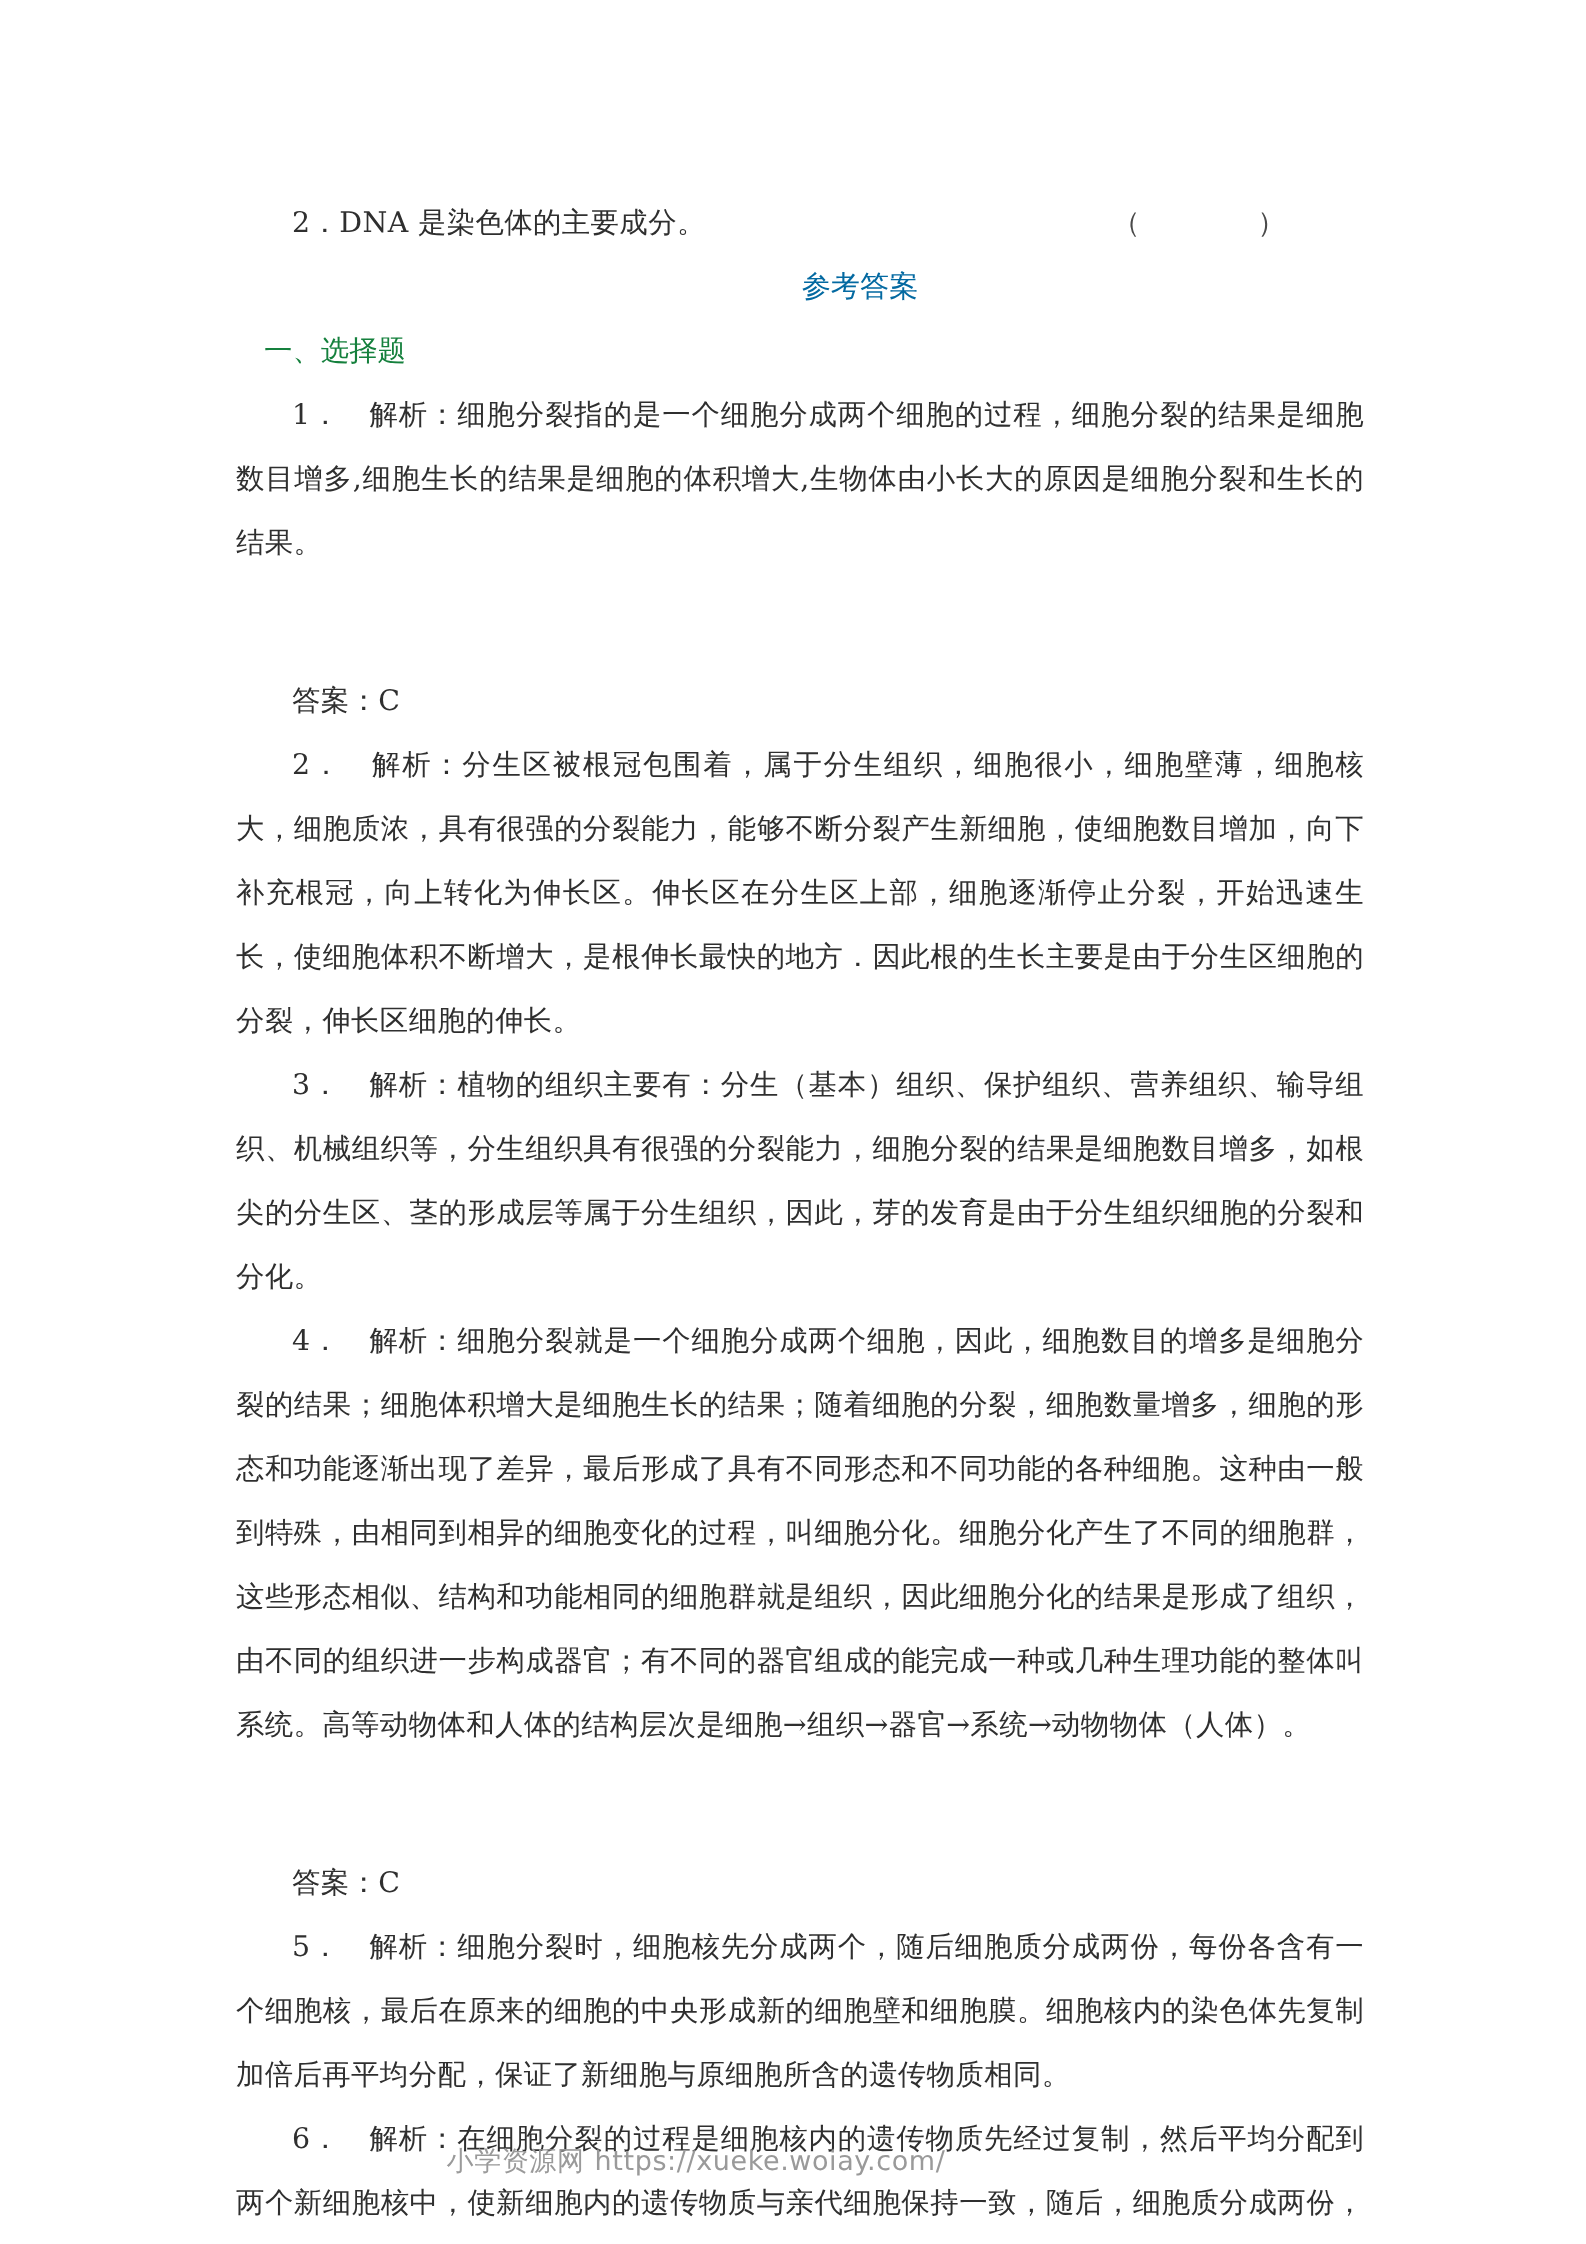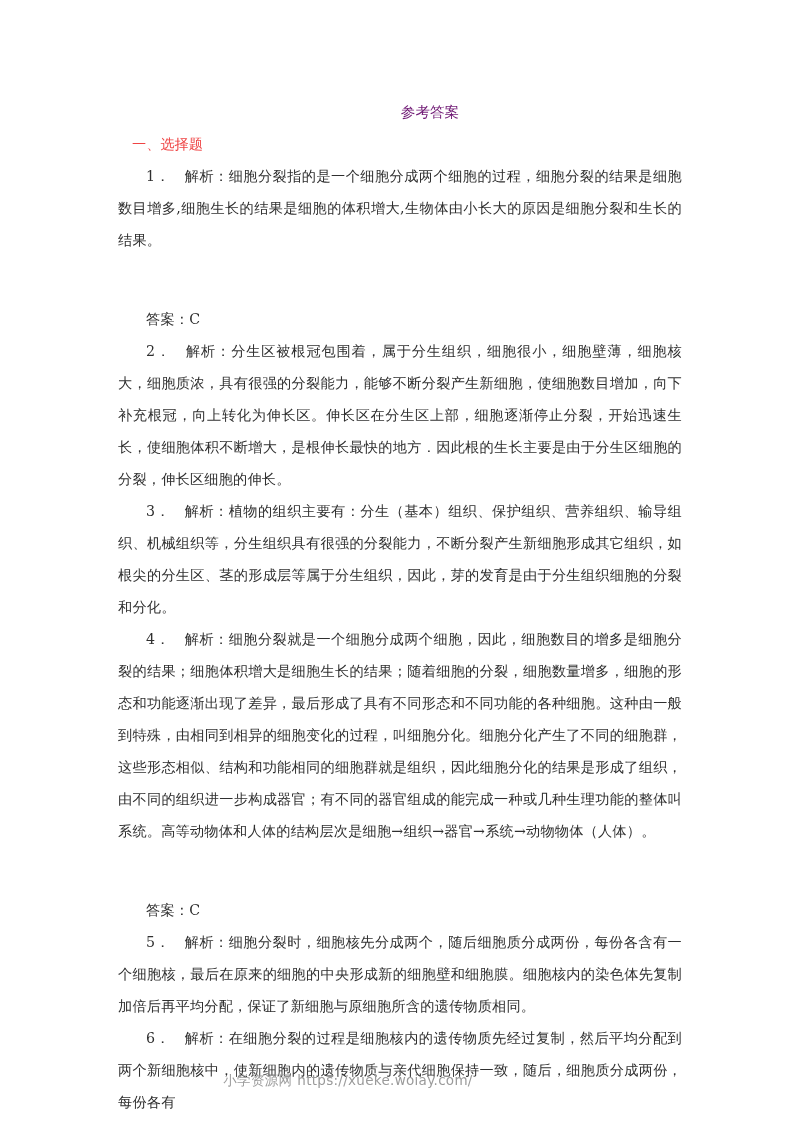--- a/index.html
+++ b/index.html
@@ -62,29 +62,29 @@
     left: 438px;
     top: 0;
     letter-spacing: 10px;
     color: #4a4a4a;
   }
 
   .center-head {
     text-align: center;
     font-size: 14.6px;
     line-height: 32px;
-    color: #701a75;
+    color: #0369a1;
     padding-left: 60px;
   }
 
   .section-head {
     font-size: 14.2px;
     line-height: 32px;
     text-indent: 14px;
-    color: #ef4444;
+    color: #15803d;
   }
 
   .watermark {
     position: absolute;
     left: 0;
     top: 1072px;
     width: 696px;
     text-align: center;
     font-family: "DejaVu Sans", "Liberation Sans", sans-serif;
     font-size: 13.5px;
@@ -93,31 +93,35 @@
   }
   .watermark .wm-cn { margin-right: 5px; }
 </style>
 </head>
 <body>
 
 <div class="page">
 
   <div class="content">
 
+    <div class="line q-line">
+      <span class="q-text"><span>2．</span><span>DNA 是染色体的主要成分。</span></span>
+      <span class="q-bracket">（　　）</span>
+    </div>
 
     <div class="center-head">参考答案</div>
 
     <div class="section-head">一、选择题</div>
 
     <div class="line indent-2"><span>1．</span>　<span>解析：</span><span>细胞分裂指的是一个细胞分成两个细胞的过程，细胞分裂的结果是细胞数目增多,细胞生长的结果是细胞的体积增大,生物体由小长大的原因是细胞分裂和生长的结果。</span></div>
     <div class="line indent-ans"><span>答案：</span><span>C</span></div>
 
     <div class="line indent-2"><span>2．</span>　<span>解析：</span><span>分生区被根冠包围着，属于分生组织，细胞很小，细胞壁薄，细胞核大，细胞质浓，具有很强的分裂能力，能够不断分裂产生新细胞，使细胞数目增加，向下补充根冠，向上转化为伸长区。伸长区在分生区上部，细胞逐渐停止分裂，开始迅速生长，使细胞体积不断增大，是根伸长最快的地方．因此根的生长主要是由于分生区细胞的分裂，伸长区细胞的伸长。</span></div>
 
-    <div class="line indent-2"><span>3．</span>　<span>解析：</span><span>植物的组织主要有：分生（基本）组织、保护组织、营养组织、输导组织、机械组织等，分生组织具有很强的分裂能力，不断分裂产生新细胞形成其它组织，如根尖的分生区、茎的形成层等属于分生组织，因此，芽的发育是由于分生组织细胞的分裂和分化。</span></div>
+    <div class="line indent-2"><span>3．</span>　<span>解析：</span><span>植物的组织主要有：分生（基本）组织、保护组织、营养组织、输导组织、机械组织等，分生组织具有很强的分裂能力，细胞分裂的结果是细胞数目增多，如根尖的分生区、茎的形成层等属于分生组织，因此，芽的发育是由于分生组织细胞的分裂和分化。</span></div>
 
     <div class="line indent-2"><span>4．</span>　<span>解析：</span><span>细胞分裂就是一个细胞分成两个细胞，因此，细胞数目的增多是细胞分裂的结果；细胞体积增大是细胞生长的结果；随着细胞的分裂，细胞数量增多，细胞的形态和功能逐渐出现了差异，最后形成了具有不同形态和不同功能的各种细胞。这种由一般到特殊，由相同到相异的细胞变化的过程，叫细胞分化。细胞分化产生了不同的细胞群，这些形态相似、结构和功能相同的细胞群就是组织，因此细胞分化的结果是形成了组织，由不同的组织进一步构成器官；有不同的器官组成的能完成一种或几种生理功能的整体叫系统。高等动物体和人体的结构层次是细胞→组织→器官→系统→动物物体（人体）。</span></div>
     <div class="line indent-ans"><span>答案：</span><span>C</span></div>
 
     <div class="line indent-2"><span>5．</span>　<span>解析：</span><span>细胞分裂时，细胞核先分成两个，随后细胞质分成两份，每份各含有一个细胞核，最后在原来的细胞的中央形成新的细胞壁和细胞膜。细胞核内的染色体先复制加倍后再平均分配，保证了新细胞与原细胞所含的遗传物质相同。</span></div>
 
     <div class="line indent-2"><span>6．</span>　<span>解析：</span><span>在细胞分裂的过程是细胞核内的遗传物质先经过复制，然后平均分配到两个新细胞核中，使新细胞内的遗传物质与亲代细胞保持一致，随后，细胞质分成两份，每份各有</span></div>
 
   </div>
 

